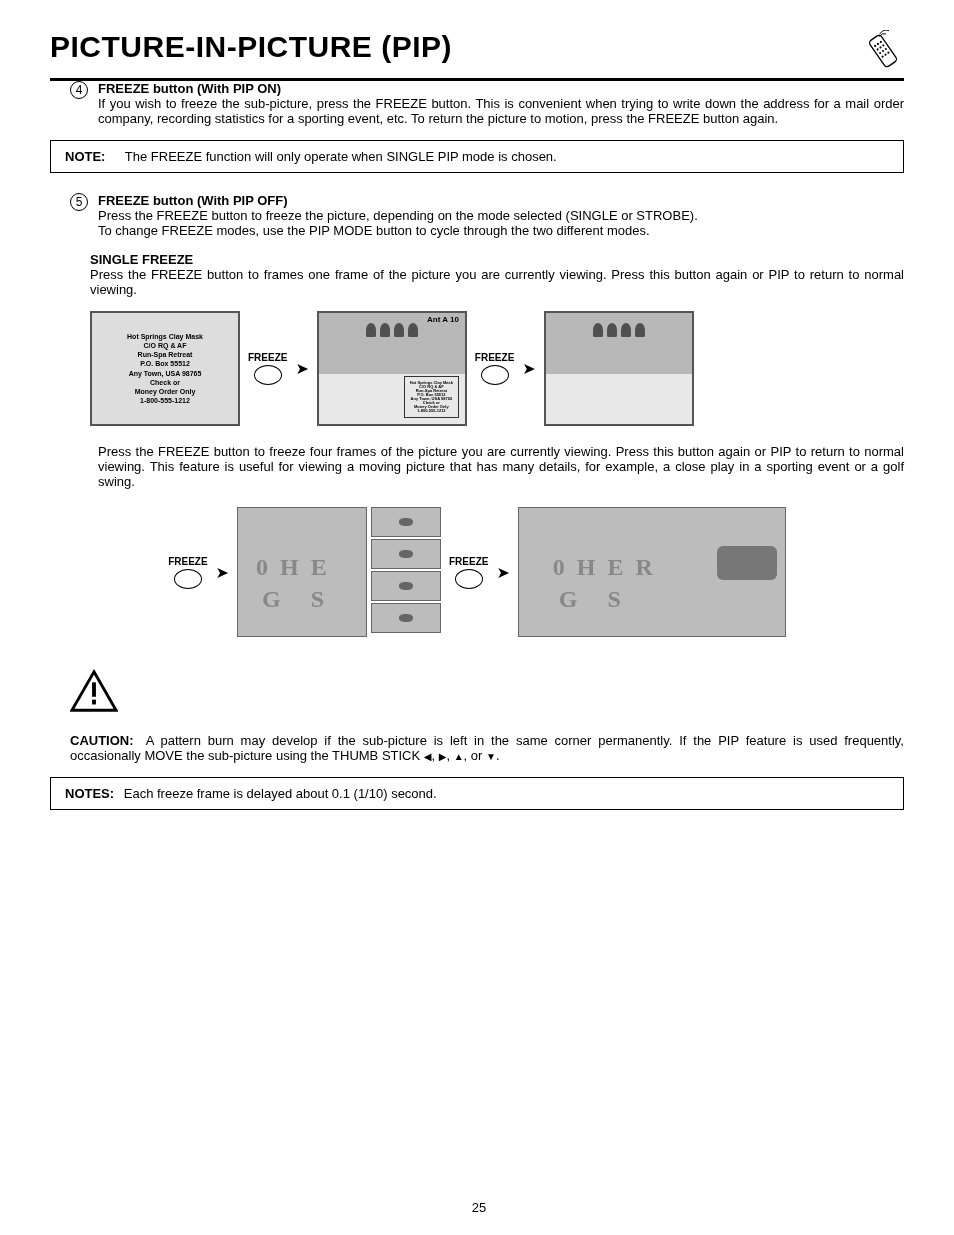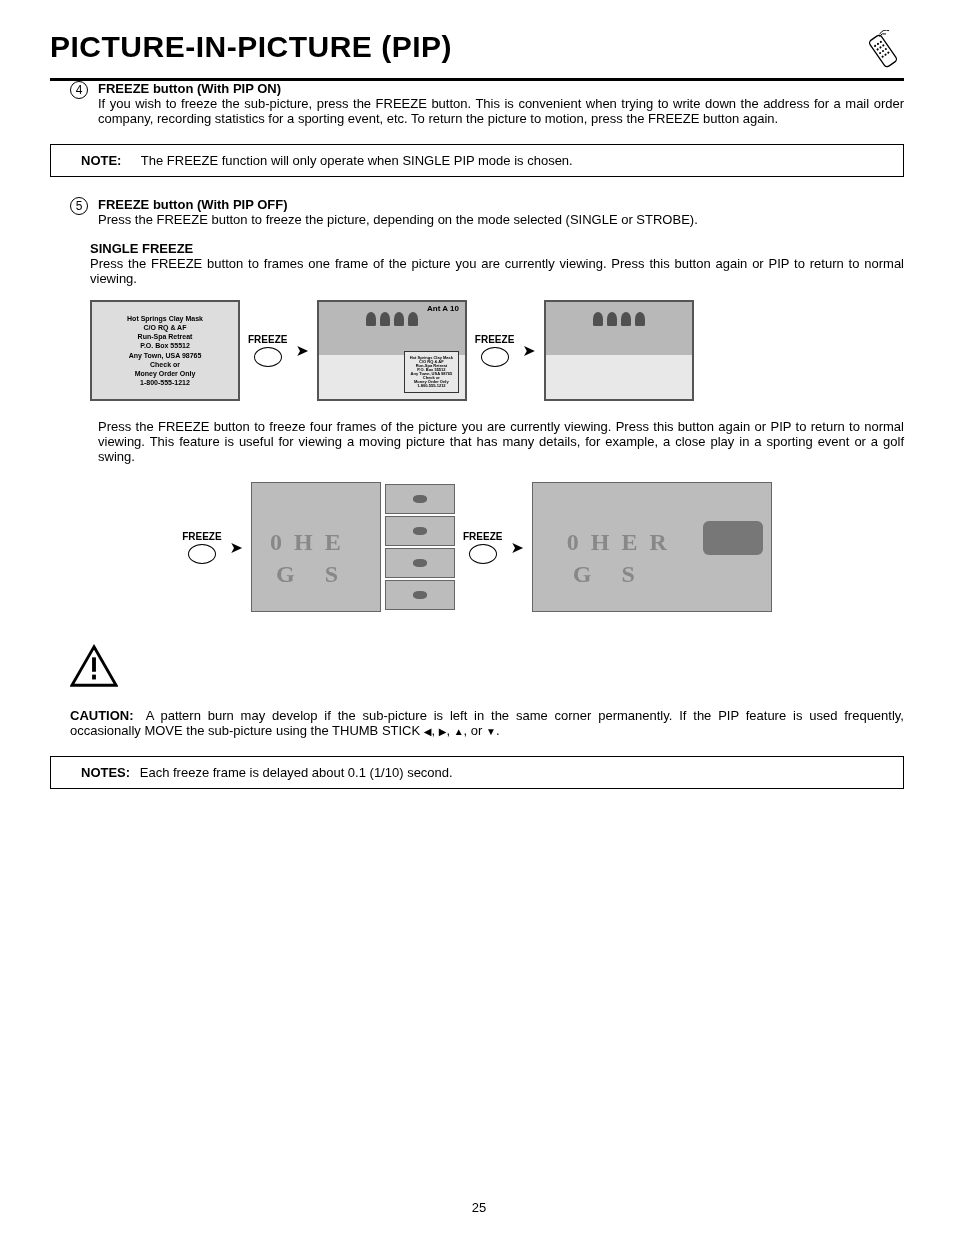--- a/index.html
+++ b/index.html
@@ -29,31 +29,31 @@
   .step-row { display: flex; align-items: flex-start; gap: 10px; }
   .step-circle {
     width: 18px; height: 18px; border: 1.5px solid #000; border-radius: 50%;
     display: flex; align-items: center; justify-content: center;
     font-size: 12px; font-weight: normal; flex: 0 0 18px; margin-top: 0px;
   }
   .step-content { flex: 1; text-align: justify; }
   .step-title { font-weight: bold; margin-top: 44px; }
   .note-box {
     border: 1px solid #000;
-    padding: 8px 30px;
-    margin: 18px 0 20px 0;
+    padding: 8px 14px;
+    margin: 10px 0 20px 0;
     font-size: 13px;
   }
   .note-label { font-weight: bold; margin-right: 16px; }
   .sub-heading { font-weight: bold; margin-top: 12px; }
   .sub-text { text-align: justify; margin-bottom: 14px; }
   .diagram { display: flex; align-items: center; justify-content: flex-start; gap: 8px; margin: 10px 0 18px 40px; }
   .diagram2 { display: flex; align-items: center; justify-content: center; gap: 8px; margin: 18px 0 30px 0; }
   .tv-frame {
-    width: 150px; height: 101px; border: 2px solid #555; background: #b0b0b0;
+    width: 150px; height: 115px; border: 2px solid #555; background: #b0b0b0;
     display: flex; flex-direction: column; align-items: center; justify-content: center;
     font-size: 7px; font-weight: bold; line-height: 1.3; text-align: center; position: relative;
     color: #000;
   }
   .tv-text-only { background: #ddd; }
   .tv-scene { background: linear-gradient(#b8b8b8 55%, #e8e8e8 55%); }
   .tv-scene-inner {
     position: absolute; bottom: 6px; right: 6px; width: 55px; height: 42px;
     background: #e8e8e8; border: 1px solid #333;
     display:flex; flex-direction:column; align-items:center; justify-content:center;
@@ -68,21 +68,21 @@
     width: 28px; height: 20px; border: 1.5px solid #000; border-radius: 50%; background: #fff; margin-top: 2px;
   }
   .strobe-left {
     display: flex; flex-direction: column; gap: 2px;
   }
   .strobe-cell {
     width: 70px; height: 30px; background: #bcbcbc; border: 1px solid #666;
     display:flex; align-items:center; justify-content:center; font-size:7px; color:#444;
   }
   .strobe-right {
-    width: 240px; height: 130px; background: #bcbcbc; border: 1px solid #666; position: relative;
+    width: 268px; height: 130px; background: #bcbcbc; border: 1px solid #666; position: relative;
   }
   .caution-row {
     display: flex; align-items: flex-start; gap: 18px; margin: 22px 0 14px 20px; font-size: 13px; flex-direction: column;
   }
   .warning-triangle { width: 48px; height: 42px; flex: 0 0 48px; }
   .caution-label { font-weight: bold; margin-right: 6px; }
   .caution-text { flex: 1; text-align: justify; }
   .page-number {
     position: absolute; bottom: 20px; left: 4px; right: 0; text-align: center; font-size: 13px;
   }
@@ -132,20 +132,21 @@
   <span class="note-label">NOTE:</span>
   <span>The FREEZE function will only operate when SINGLE PIP mode is chosen.</span>
 </div>
 
 <div class="section">
   <div class="step-row">
     <div class="step-circle">5</div>
     <div class="step-content">
       <span class="step-title">FREEZE button (With PIP OFF)</span><br>
       <span>Press the FREEZE button to freeze the picture, depending on the mode selected (SINGLE or STROBE).</span><br>
+      <span>To change FREEZE modes, use the PIP MODE button to cycle through the two different modes.</span>
     </div>
   </div>
 </div>
 
 <div class="section" style="margin-left:40px;">
   <div class="sub-heading">SINGLE FREEZE</div>
   <div class="sub-text">Press the FREEZE button to frames one frame of the picture you are currently viewing.  Press this button again or PIP to return to normal viewing.</div>
 </div>
 
 <div class="diagram">
@@ -191,21 +192,21 @@
 <div class="section" style="margin-left:48px;">
   <div class="sub-text">Press the FREEZE button to freeze four frames of the picture you are currently viewing. Press this button again or PIP to return to normal viewing. This feature is useful for viewing a moving picture that has many details, for example, a close play in a sporting event or a golf swing.</div>
 </div>
 
 <div class="diagram2">
   <div class="freeze-button">
     <span>FREEZE</span>
     <div class="freeze-ellipse"></div>
   </div>
   <span class="arrow">➤</span>
-  <div style="display:flex; gap:4px; align-items:center;">
+  <div style="display:flex; gap:4px; ">
     <div class="strobe-right" style="width:130px;">
       <div class="ghost" style="top:46px; left:18px;">0 H E</div>
       <div class="ghost" style="top:78px; left:24px;">G &nbsp; S</div>
     </div>
     <div class="strobe-left">
       <div class="strobe-cell">
           <div class="strobe-blob"></div>
         </div>
       <div class="strobe-cell">
           <div class="strobe-blob"></div>

